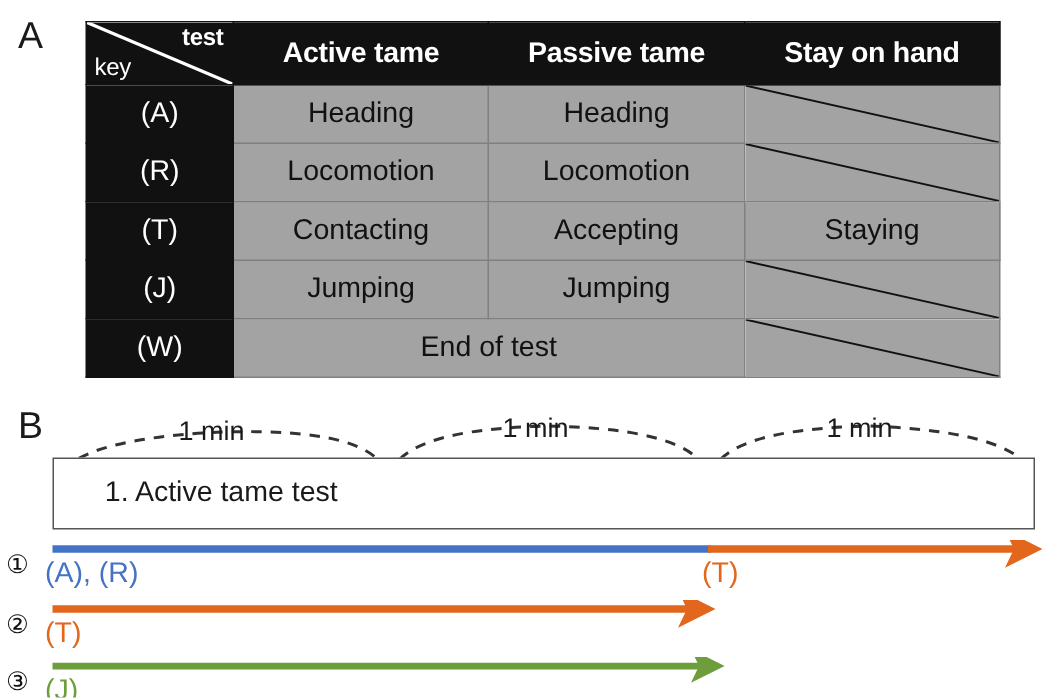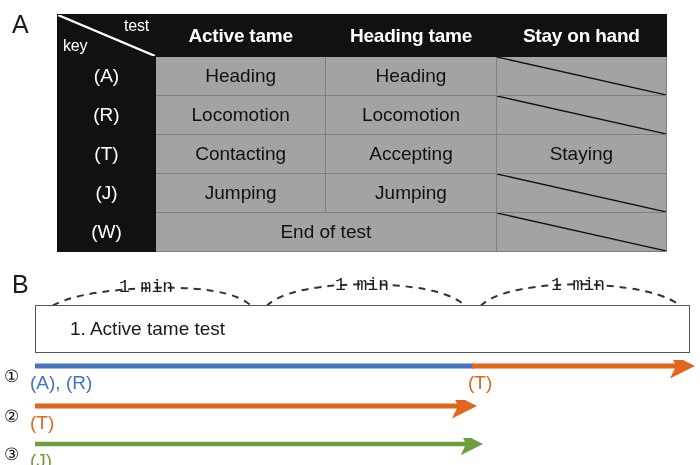--- a/index.html
+++ b/index.html
@@ -79,21 +79,21 @@
     left: 0; top: 0;
     width: 100%; height: 100%;
     display: block;
   }
   .corner-test {
     position: absolute;
     right: 6px;
     top: 2px;
     color: #ffffff;
     font-size: 16px;
-    font-weight: normal;
+    font-weight: bold;
   }
   .corner-key {
     position: absolute;
     left: 5px;
     bottom: 1px;
     color: #ffffff;
     font-size: 16px;
     font-weight: normal;
   }
   .body-row td { height: 38px; }
@@ -111,21 +111,21 @@
   #brace-layer {
     position: absolute;
     left: 0; top: 0;
     width: 700px; height: 75px;
   }
   .min-label {
     position: absolute;
     font-size: 18px;
     color: #1a1a1a;
     white-space: nowrap;
-    font-family: Liberation Mono, monospace;
+    font-family: Liberation Sans, sans-serif;
   }
 
   #test-boxes {
     position: absolute;
     left: 35px;
     top: 50px;
     width: 655px;
     height: 48px;
     display: flex;
     border: 1.6px solid #555555;
@@ -199,21 +199,21 @@
   <thead>
     <tr>
       <th class="hdr key-col corner-cell">
         <svg class="corner-diag" viewBox="0 0 97 41" preserveAspectRatio="none">
           <line x1="0" y1="0" x2="97" y2="41" stroke="#ffffff" stroke-width="2.2"></line>
         </svg>
         <span class="corner-test">test</span>
         <span class="corner-key">key</span>
       </th>
       <th class="hdr">Active tame</th>
-      <th class="hdr">Heading tame</th>
+      <th class="hdr">Passive tame</th>
       <th class="hdr">Stay on hand</th>
     </tr>
   </thead>
   <tbody>
     <tr class="body-row">
       <td class="key-col">(A)</td>
       <td>Heading</td>
       <td>Heading</td>
       <td class="strike-cell">
         <svg viewBox="0 0 186 38" preserveAspectRatio="none">

